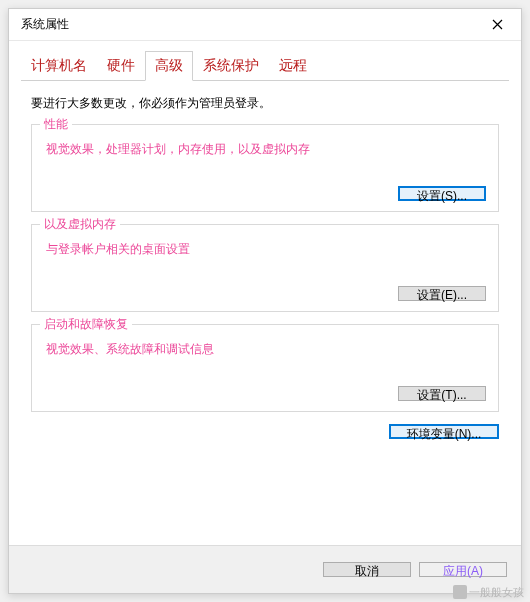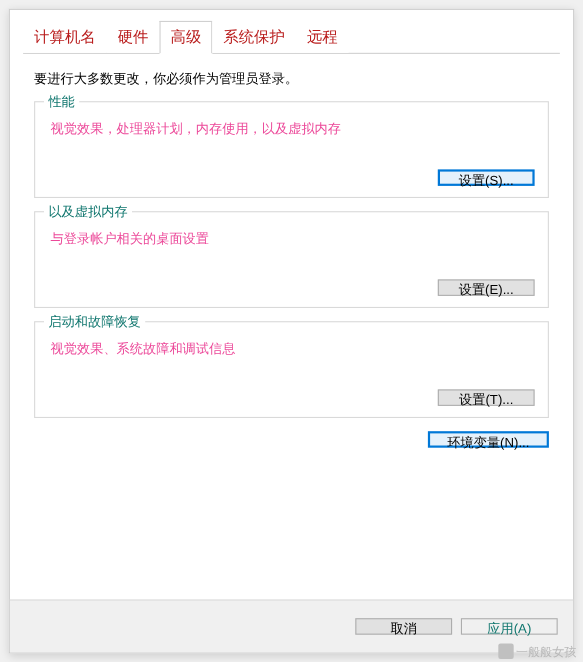--- a/index.html
+++ b/index.html
@@ -85,21 +85,21 @@
       padding: 10px 12px 10px 12px;
       position: relative;
     }
     .group-title {
       position: absolute;
       top: -9px;
       left: 8px;
       background: #fff;
       padding: 0 4px;
       font-size: 12px;
-      color: #0f766e;
+      color: #ec4899;
     }
     .group-desc {
       font-size: 12px;
       color: #ec4899;
       margin: 6px 0 28px 2px;
     }
     .group-btn-row {
       display: flex;
       justify-content: flex-end;
     }
@@ -112,21 +112,21 @@
       font-size: 12px;
       font-family: inherit;
       cursor: pointer;
       color: #000;
     }
     .btn.highlight {
       border: 2px solid #0078d7;
       background: #e5f1fb;
     }
     .btn.disabled {
-      color: #0f766e;
+      color: #8b5cf6;
       cursor: default;
       background: #f0f0f0;
     }
     .env-row {
       display: flex;
       justify-content: flex-end;
       margin-top: 10px;
       padding-right: 0;
     }
     .bottom-bar {
@@ -158,20 +158,28 @@
       width: 14px;
       height: 14px;
       background: #c0c0c0;
       border-radius: 2px;
     }
   </style>
 </head>
 <body>
 
 <div class="dialog">
+  <div class="titlebar">
+    <span class="title">系统属性</span>
+    <div class="close-btn">
+      <svg viewBox="0 0 11 11">
+          <path d="M1 1 L10 10 M10 1 L1 10" stroke="#000" stroke-width="1.2" fill="none"></path>
+        </svg>
+    </div>
+  </div>
 
   <div class="tabs">
     <div class="tab">计算机名</div>
     <div class="tab">硬件</div>
     <div class="tab active">高级</div>
     <div class="tab">系统保护</div>
     <div class="tab">远程</div>
   </div>
 
   <div class="content">

